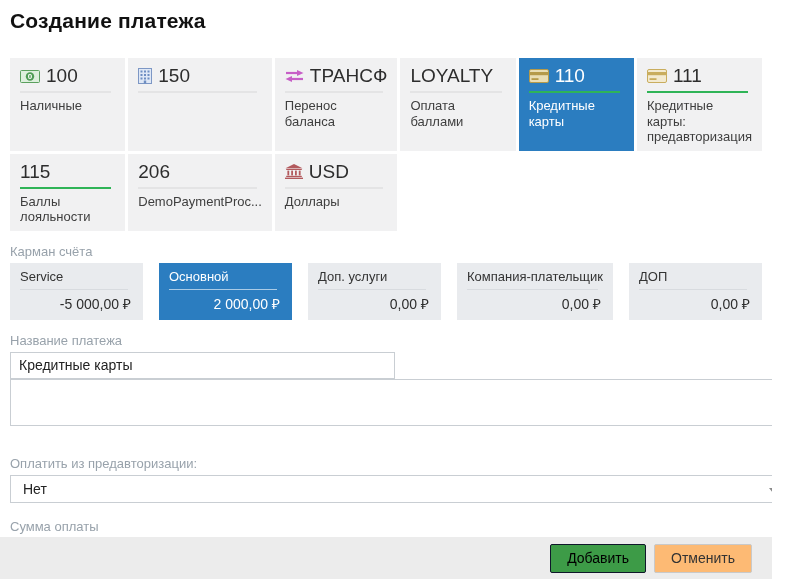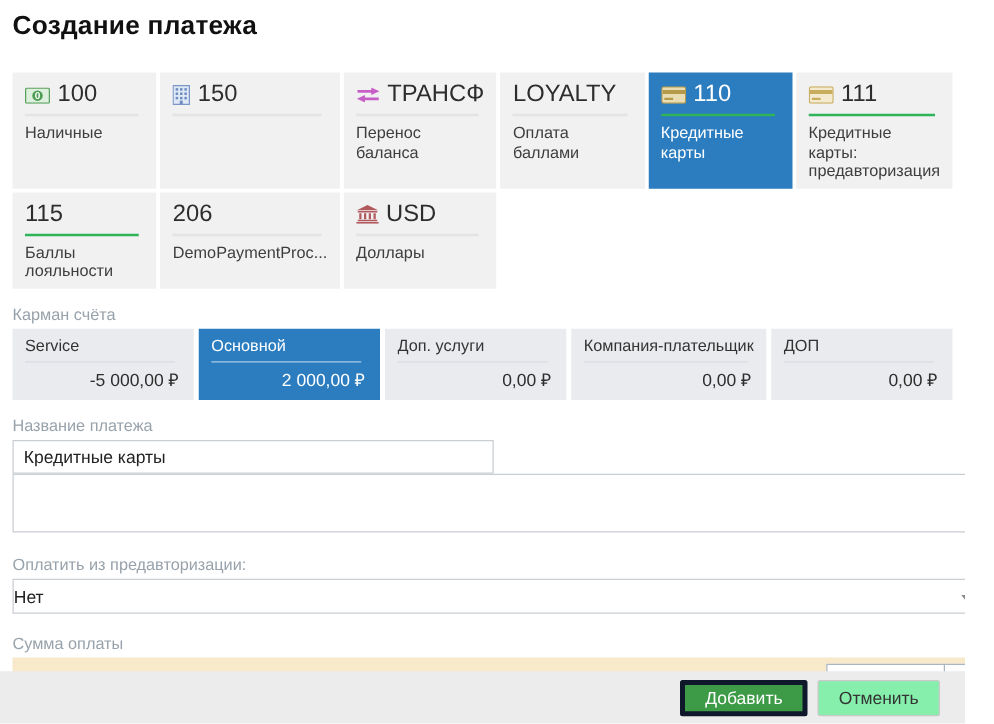--- a/index.html
+++ b/index.html
@@ -20,39 +20,39 @@
   .tile-head { display:flex; align-items:center; gap:6px; font-size:19px; color:#2d2d2d; line-height:22px; white-space:nowrap; }
   .tile-line { height:2px; background:#e4e4e5; margin:4px 0 5px; width:96%; }
   .tile.accent .tile-line { background:#2fb457; }
   .tile-name { font-size:13px; color:#3e3e3e; line-height:1.2; }
   .tile.selected { background:#2b7dc0; }
   .tile.selected .tile-head, .tile.selected .tile-name { color:#fff;align-items:center; }
   .tile .icon { display:inline-flex; align-items:center; }
 
   
   .section-label { font-size:13px; color:#98a2ab; margin:13px 0 4px 0; }
-  .pockets { display:grid; grid-template-columns:repeat(5,1fr); gap:4px; }
+  .pockets { display:grid; grid-template-columns:repeat(5,1fr); gap:16px; }
   .pocket { background:#e9ebee; padding:6px 10px 7px; cursor:pointer; }
   .pocket-name { font-size:13px; color:#333; white-space:nowrap; overflow:hidden; }
   .pocket-line { height:1px; background:#d8dbdf; margin:5px 0 4px; width:96%; }
   .pocket-amount { text-align:right; font-size:14px; color:#2d2d2d; padding-right:2px; }
   .pocket.selected { background:#2b7dc0; }
   .pocket.selected .pocket-name, .pocket.selected .pocket-amount { color:#fff; }
   .pocket.selected .pocket-line { background:rgba(255,255,255,.6); }
 
   
   .text-input {
     border:1px solid #c9ced3; background:#fff; font-family:"Liberation Sans",sans-serif;
     font-size:14px; color:#222; padding:4px 8px; height:27px; outline:none;
   }
   .name-input { width:385px; }
   .comments-area { width:775px; height:47px; resize:none; display:block; }
   .select-box {
     position:relative; width:775px; height:28px; border:1px solid #c9ced3; background:#fff;
-    font-size:14px; color:#222; padding:5px 0; cursor:pointer;
+    font-size:14px; color:#222; padding:5px 12px; cursor:pointer;
   }
   .select-arrow {
     position:absolute; right:7px; top:12px; width:0; height:0;
     border-left:4px solid transparent; border-right:4px solid transparent; border-top:5px solid #8a8a8a;
   }
 
   
   .sum-bar {
     margin-top:3px; background:#f8e9cb; height:40px; width:775px;
     display:flex; align-items:center; justify-content:flex-end; padding-right:12px;
@@ -66,22 +66,22 @@
     width:17px; border:1px solid #aab6bf; border-left:none; background:#fdfdfd;
     display:flex; align-items:center; justify-content:center; cursor:pointer;
   }
 
   
   .footer {
     position:absolute; left:0; right:0; bottom:0; height:42px; background:#ececec;
     display:flex; align-items:center; justify-content:flex-end; gap:8px; padding-right:20px;
   }
   .btn { font-family:"Liberation Sans",sans-serif; font-size:14px; height:29px; padding:0 16px; border-radius:2px; cursor:pointer; }
-  .btn-add { background:#3d9b47; border:4px solid #0f172a; color:#ffffff; }
-  .btn-cancel { background:#86efac; border:1px solid #c9c9c9; color:#333; }
+  .btn-add { background:#3d9b47; border:1px solid #0f172a; color:#000000; }
+  .btn-cancel { background:#fdba74; border:1px solid #c9c9c9; color:#333; }
 </style>
 </head>
 <body>
 
 <div class="page">
   <div class="content">
 
     <h1 class="page-title">Создание платежа</h1>
 
     <div class="tiles">
@@ -252,21 +252,21 @@
         <div class="pocket-amount">0,00 ₽</div>
       </div>
 
     </div>
 
     <div class="section-label">Название платежа</div>
     <input class="text-input name-input" type="text" value="Кредитные карты" style="">
 
     <textarea class="text-input comments-area" style=""></textarea>
 
-    <div class="section-label" style="margin-top:18px;">Оплатить из предавторизации:</div>
+    <div class="section-label" style="margin-top:30px;">Оплатить из предавторизации:</div>
     <div class="select-box">
       <span>Нет</span>
       <span class="select-arrow"></span>
     </div>
 
     <div class="section-label" style="margin-top:16px;">Сумма оплаты</div>
     <div class="sum-bar">
       <div class="sum-text">
         <span>Платёж</span><span class="b">2</span>
         <span>транзакций</span>

